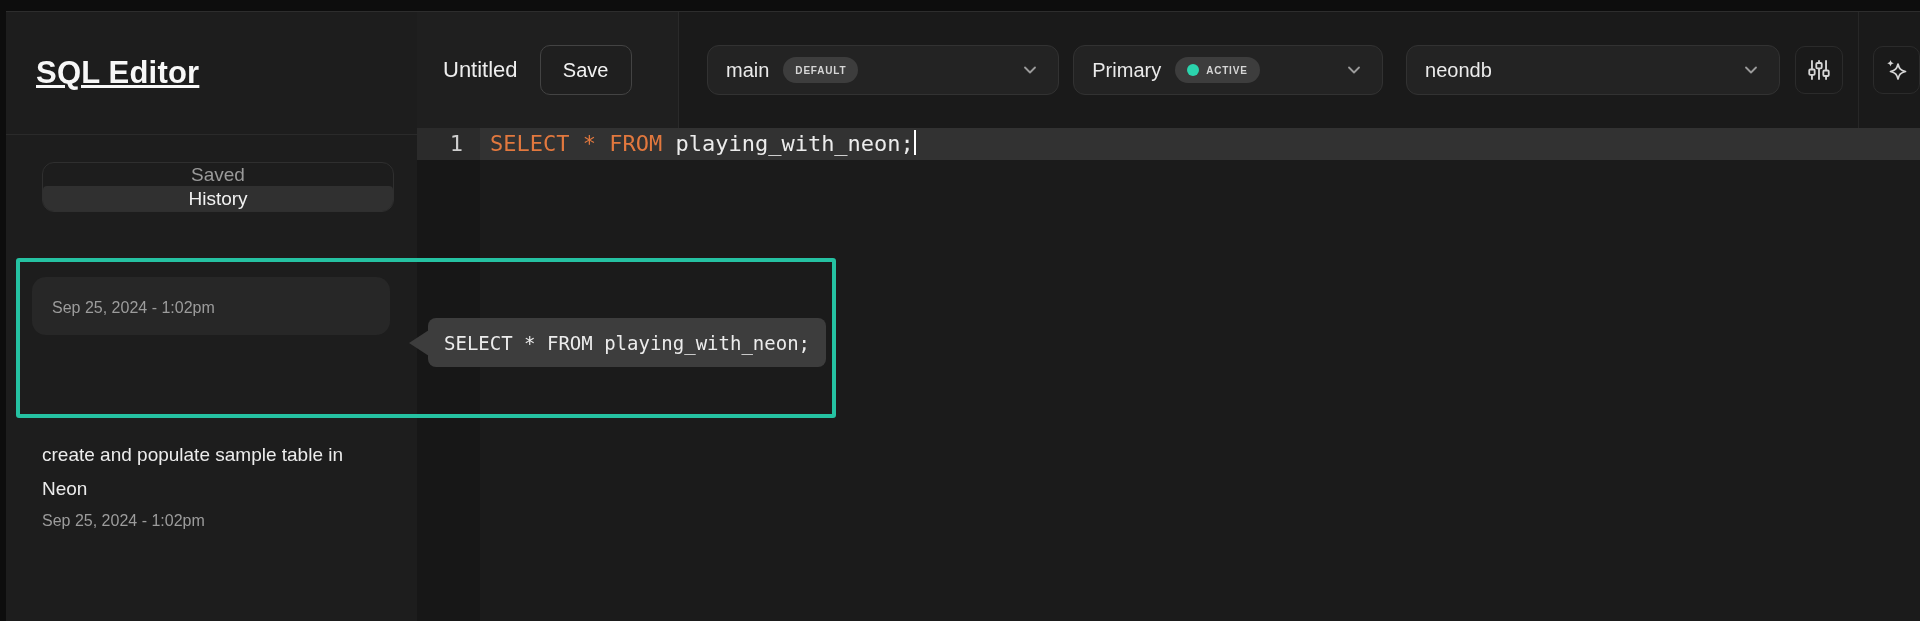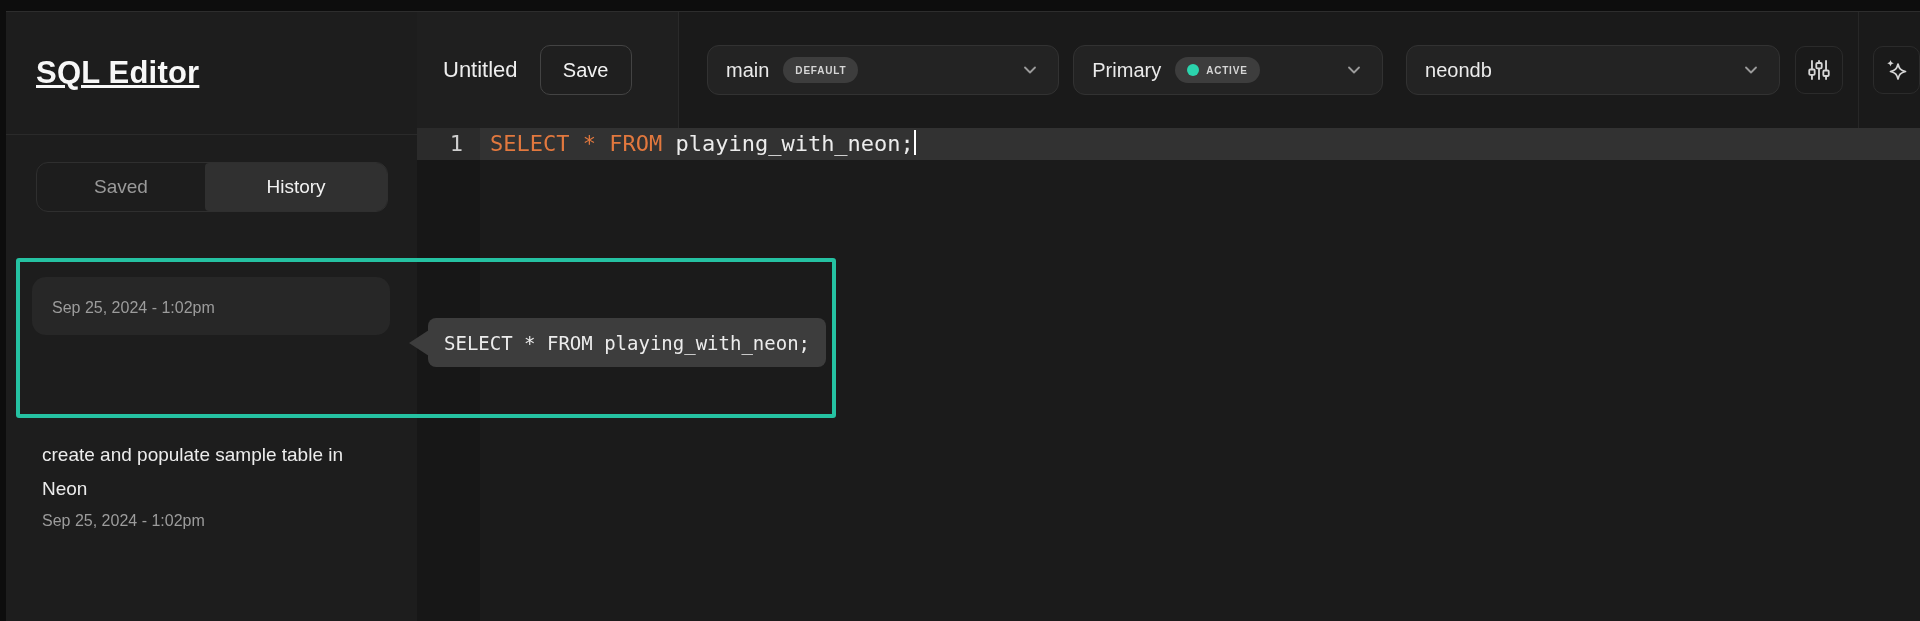--- a/index.html
+++ b/index.html
@@ -12,22 +12,22 @@
 
   
   .sidebar { position:absolute; left:6px; top:12px; width:411px; height:609px; background:#1d1d1d; }
   .sidebar-header {
     position:absolute; left:0; top:0; width:100%; height:123px; box-sizing:border-box;
     border-bottom:1px solid #2a2a2a; display:flex; align-items:center; padding-left:30px;
   }
   .app-title { font-size:31px; font-weight:bold; color:#f7f7f7; letter-spacing:.2px; margin:0;text-decoration:underline; }
 
   .seg {
-    position:absolute; left:30px; top:150px; width:352px; height:50px; box-sizing:border-box;
-    border:1px solid #2f2f2f; border-radius:12px; display:flex; overflow:hidden; background:#1d1d1d;
+    position:absolute; left:36px; top:150px; width:352px; height:50px; box-sizing:border-box;
+    border:1px solid #2f2f2f; border-radius:12px; display:flex; overflow:hidden; background:#1d1d1d;flex-direction:column;
   }
   .seg-btn {
     border:none; background:transparent; color:#9a9a9a; font-size:19px;
     font-family:inherit; display:flex; align-items:center; justify-content:center; cursor:pointer; padding:0;
   }
   .seg-btn.inactive { flex:0 0 48%; }
   .seg-btn.active  { flex:0 0 52%; background:#303030; color:#f2f2f2; border-radius:4px; }
 
   .history-card {
     position:absolute; left:26px; top:265px; width:358px; box-sizing:border-box;

